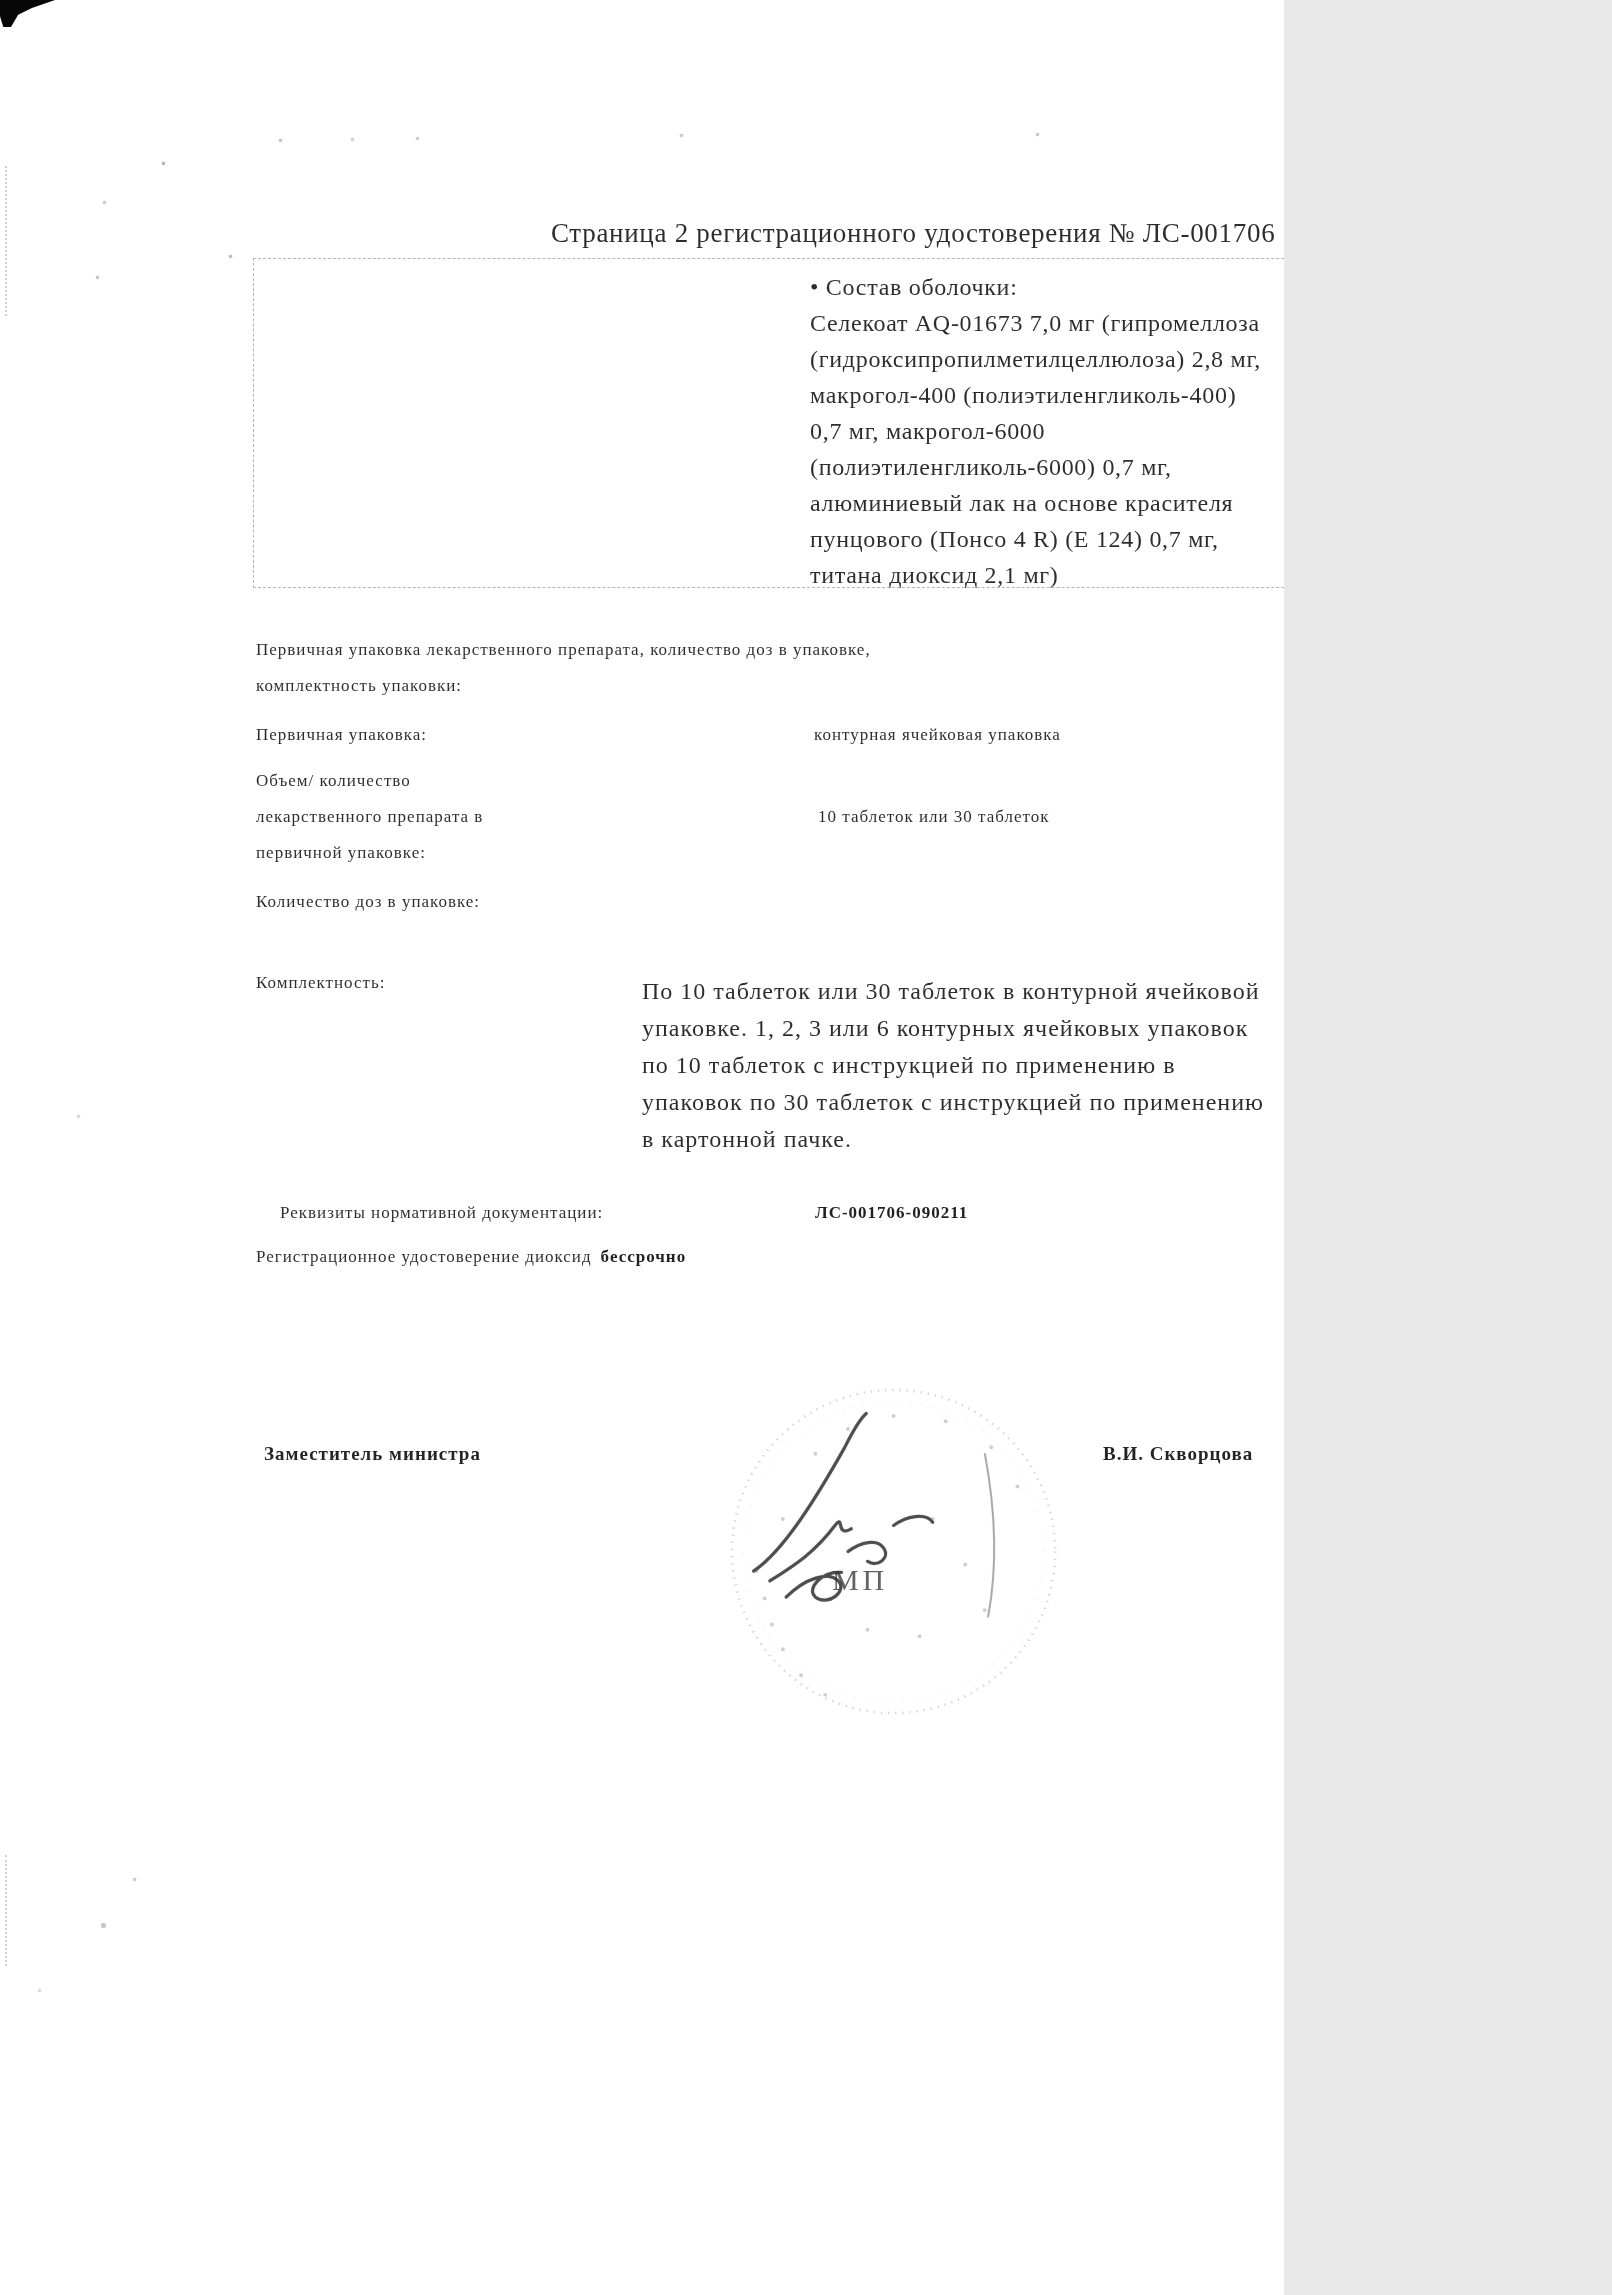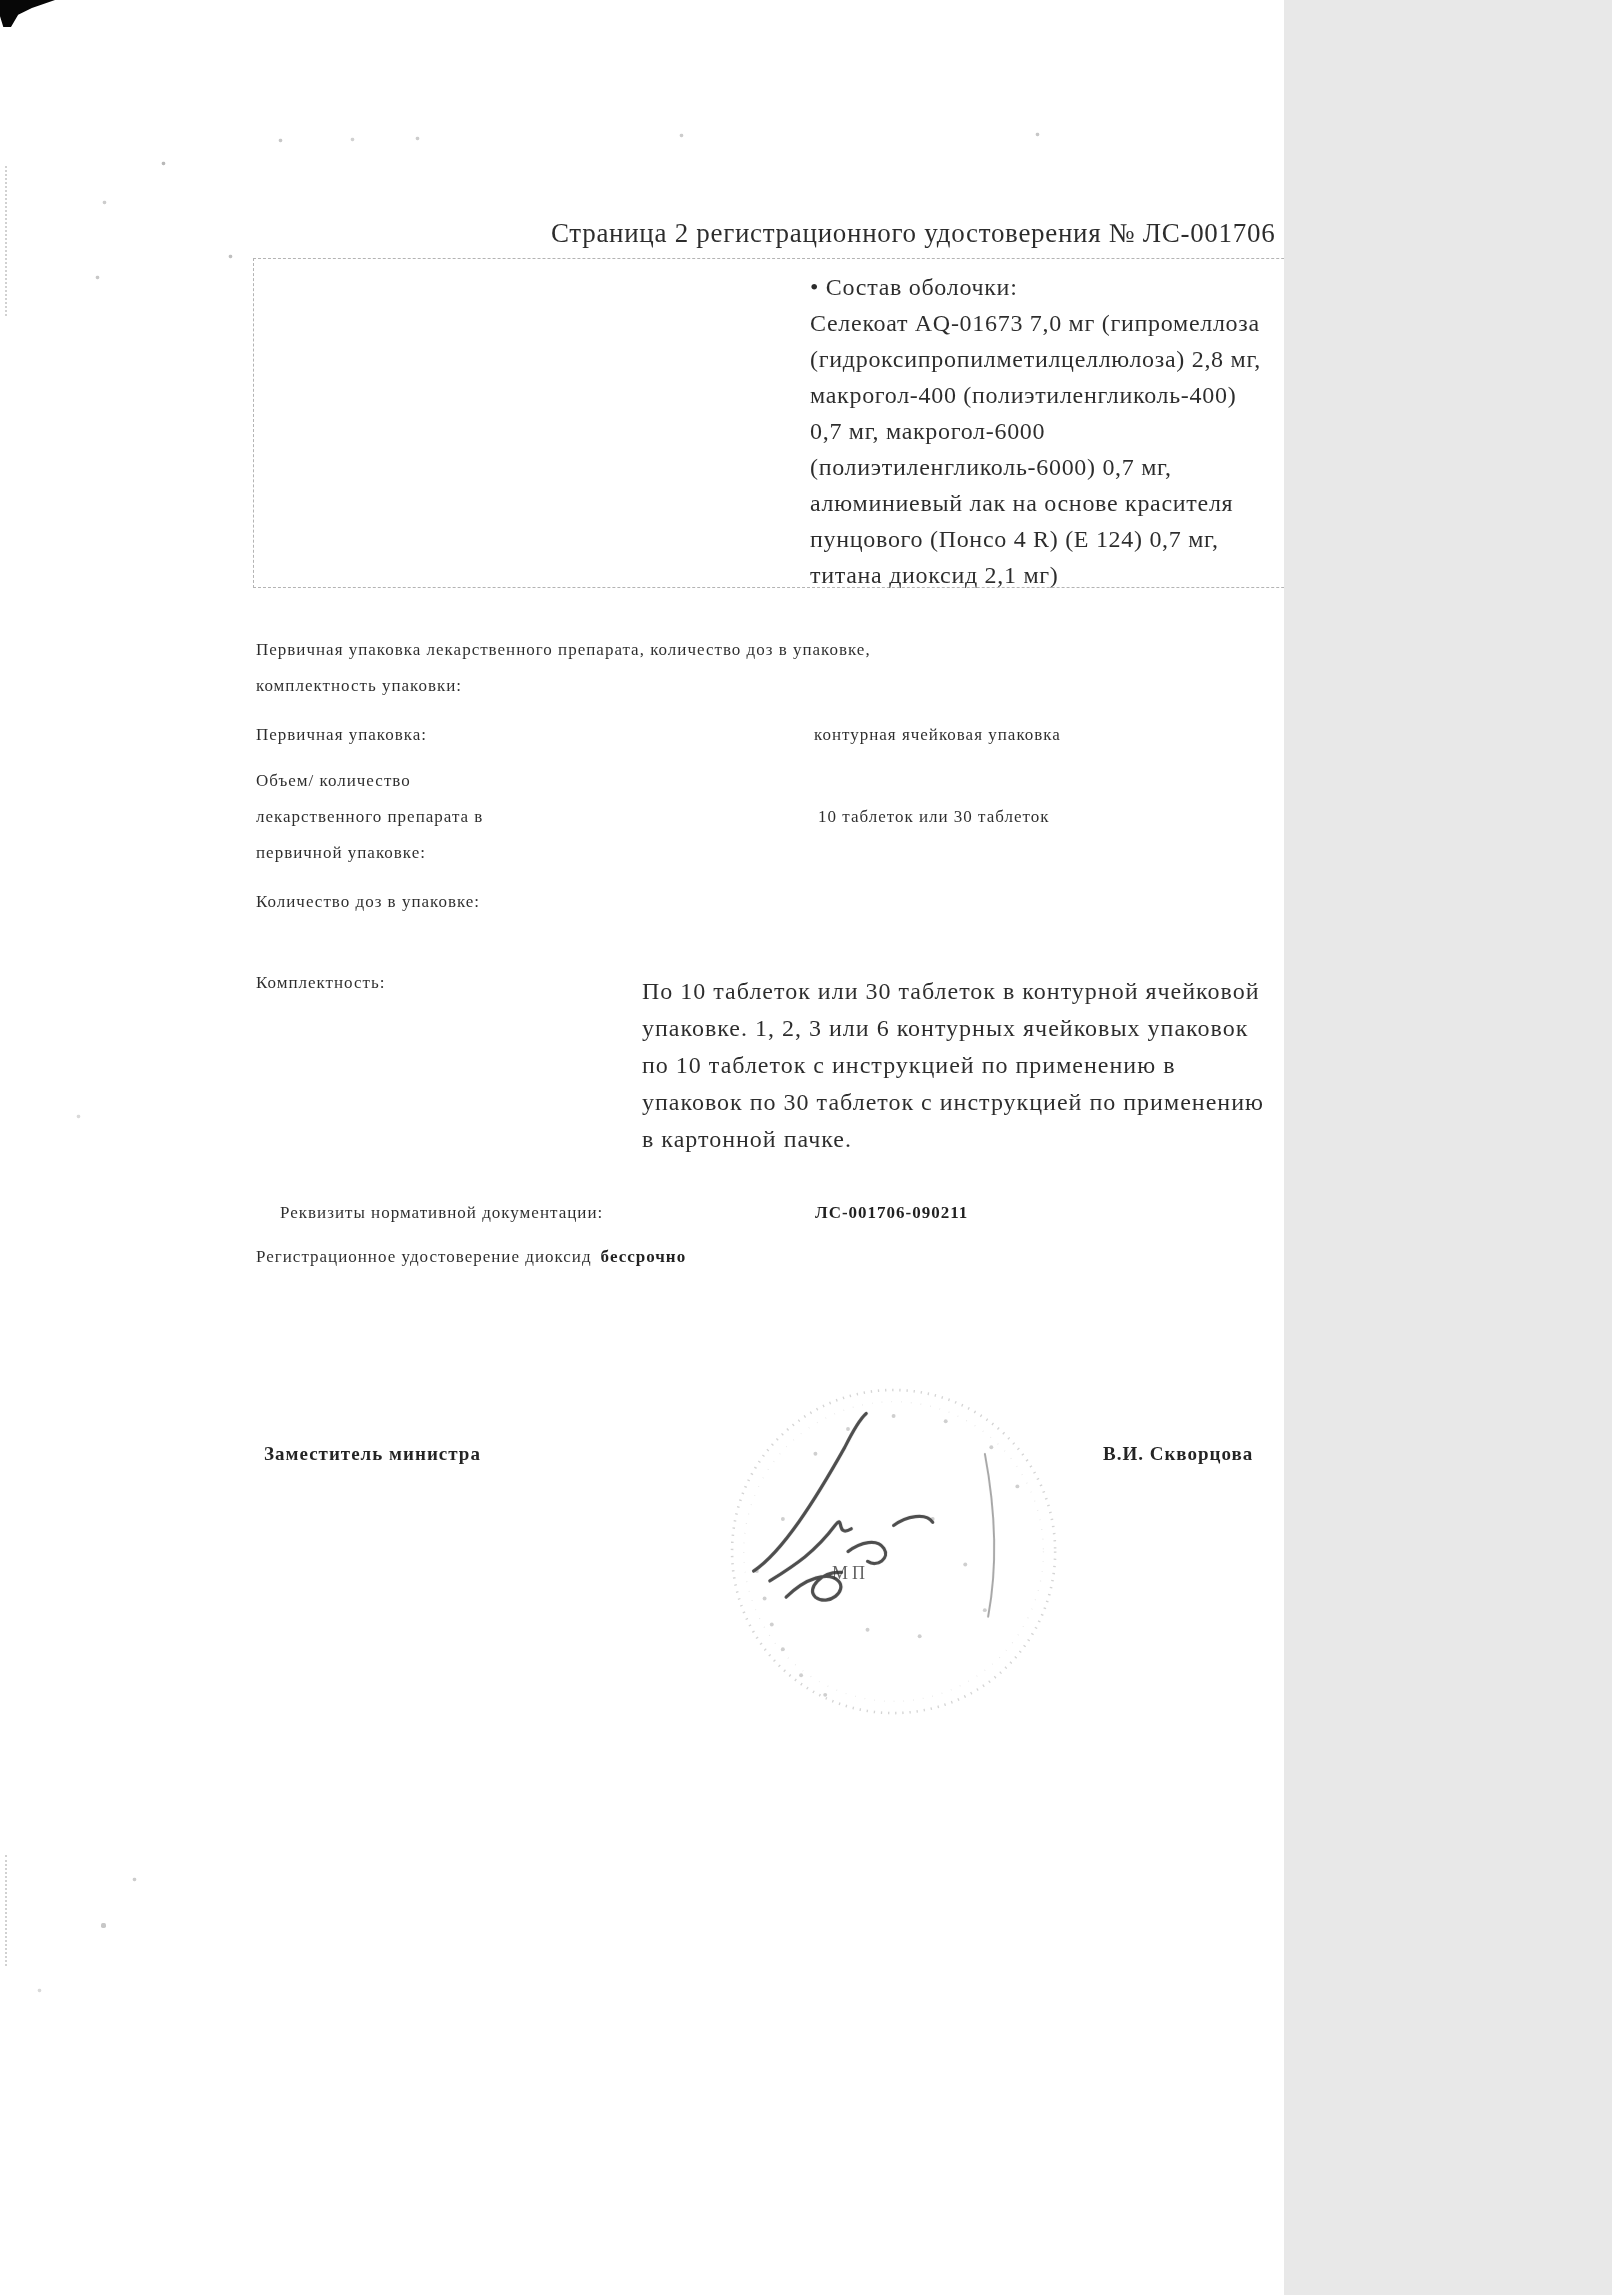--- a/index.html
+++ b/index.html
@@ -27,21 +27,21 @@
   .row4{top:973px;}
   .comp-val{position:absolute;left:642px;top:973px;}
   .comp-val div{white-space:nowrap;font-size:24px;letter-spacing:1px;line-height:37px;}
   .req-label{left:256px;top:1203px;margin-left:24px;}
   .req-num{left:815px;top:1203px;font-weight:bold;color:#111;}
   .reg-line{left:256px;top:1247px;}
   .reg-line .term{font-weight:bold;color:#111;margin-left:9px;}
   .sig{font-weight:bold;font-size:19px;color:#141414;}
   .sig-left{left:264px;top:1443px;}
   .sig-right{left:1103px;top:1443px;}
-  .stamp-mark{left:832px;top:1563px;font-size:18px;color:#3a3a3a;opacity:.85;letter-spacing:3.9px;}
+  .stamp-mark{left:832px;top:1563px;font-size:30px;color:#3a3a3a;opacity:.85;letter-spacing:3.9px;}
   .corner-blob{
     position:absolute;left:0;top:0;width:55px;height:27px;background:#070707;
     clip-path:polygon(0 0,100% 0,58% 30%,33% 55%,20% 100%,6% 100%,0 60%);
   }
   .black-dot{position:absolute;left:1421px;top:2048px;width:38px;height:38px;border-radius:50%;background:#060606;}
   .stamp-svg{position:absolute;left:620px;top:1356px;}
   .noise{position:absolute;left:0;top:0;width:1.3px;height:1.3px;background:transparent;border-radius:50%;
     box-shadow:
       163px 163px 0 1.3px rgba(0,0,0,.28), 280px 140px 0 1.3px rgba(0,0,0,.22),
       104px 202px 0 1.3px rgba(0,0,0,.20), 1493px 192px 0 2px rgba(0,0,0,.30),

